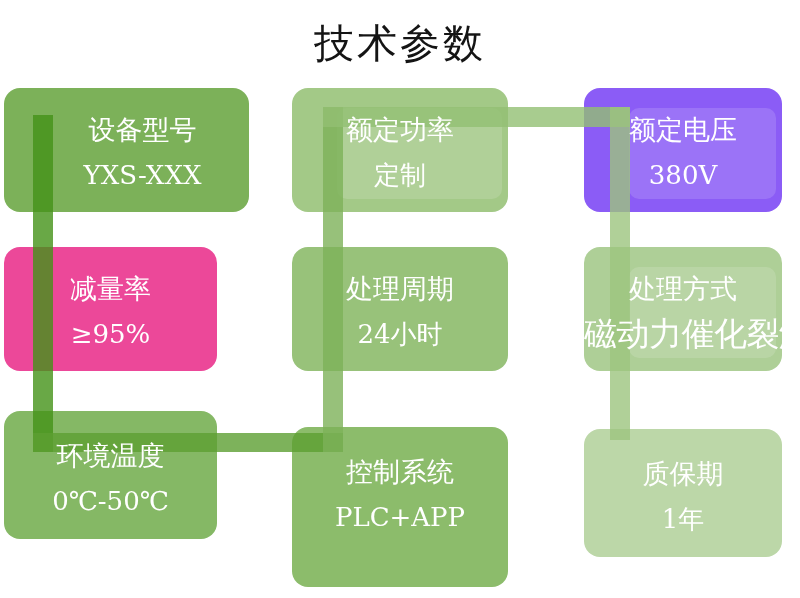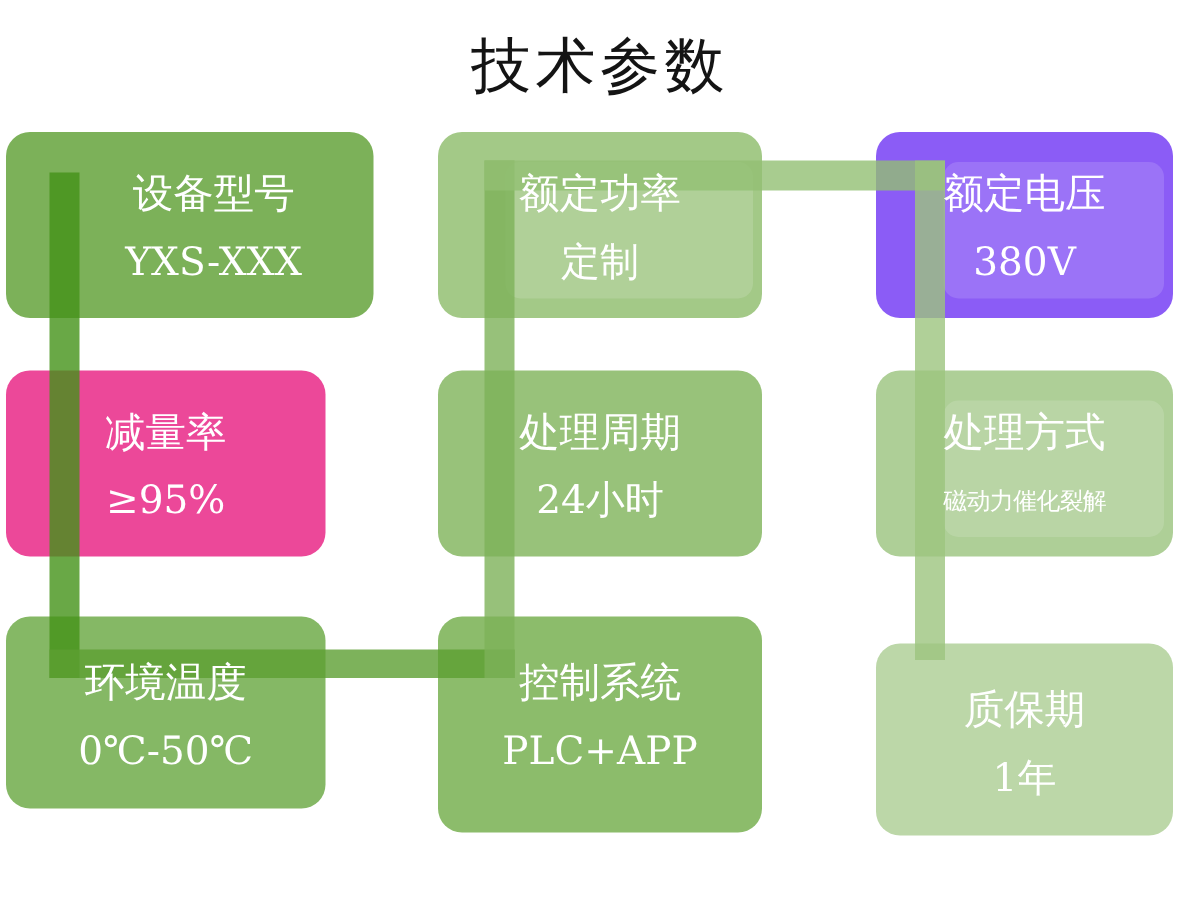--- a/index.html
+++ b/index.html
@@ -23,23 +23,23 @@
   .bar{position:absolute;z-index:2;}
 
   
   .n1{left:4px;  top:88px; width:213px;height:124px;}
   .n2{left:292px;top:88px; width:216px;height:124px;}
   .n3{left:584px;top:88px; width:198px;height:124px;}
   .n4{left:4px;  top:247px;width:213px;height:124px;}
   .n5{left:292px;top:247px;width:216px;height:124px;}
   .n6{left:584px;top:247px;width:198px;height:124px;}
   .n7{left:4px;  top:411px;width:213px;height:128px;}
-  .n8{left:292px;top:411px;width:216px;height:144px;}
+  .n8{left:292px;top:427px;width:216px;height:160px;}
   .n9{left:584px;top:429px;width:198px;height:128px;}
-  .n6 .value{font-size:16px;letter-spacing:-0.5px;}
+  .n6 .value{font-size:33px;letter-spacing:-0.5px;}
 
   
   .seg-a{left:33px; top:115px;width:20px; height:337px;}
   .seg-b{left:33px; top:433px;width:310px;height:19px;}
   .seg-c{left:323px;top:107px;width:20px; height:345px;}
   .seg-d{left:323px;top:107px;width:307px;height:20px;}
   .seg-e{left:610px;top:107px;width:20px; height:333px;}
 </style>
 </head>
 <body>

